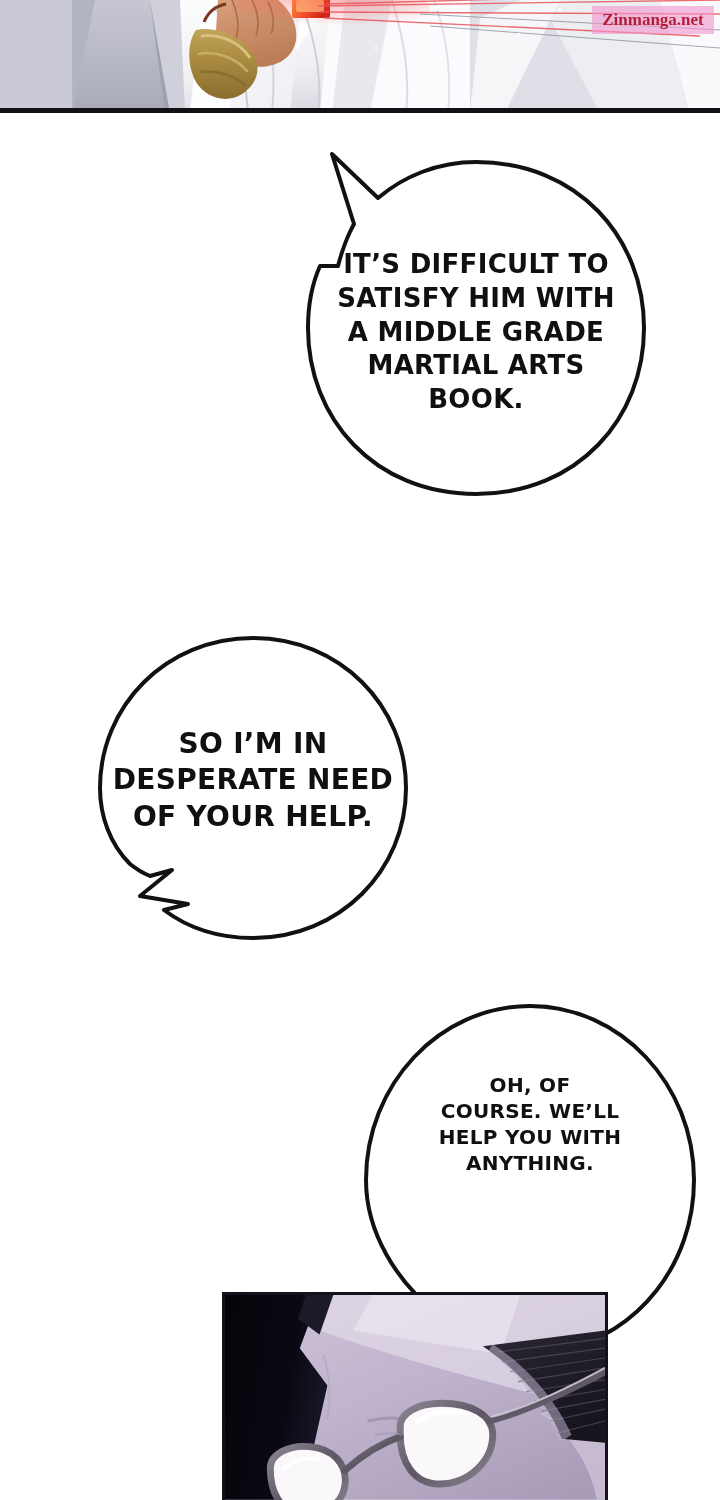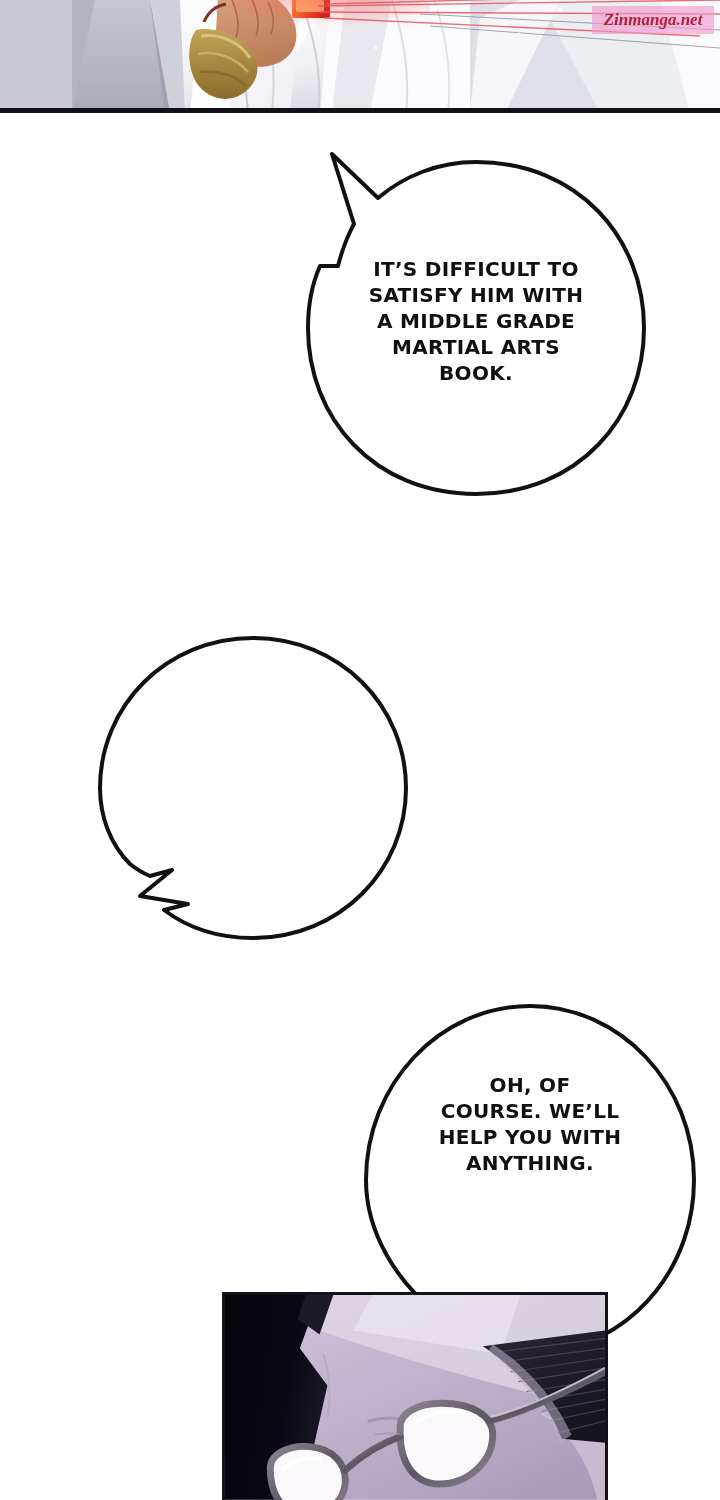--- a/index.html
+++ b/index.html
@@ -15,21 +15,20 @@
     width: 720px;
     height: 1500px;
     background: #ffffff;
     overflow: hidden;
   }
 
   
   .panel {
     position: absolute;
     overflow: hidden;
-    font-style: italic;
   }
   #panel-top {
     left: 0;
     top: 0;
     width: 720px;
     height: 113px;
     border-bottom: 5px solid #111014;
     box-sizing: border-box;
   }
   #panel-bottom {
@@ -87,22 +86,21 @@
     color: #101010;
     line-height: 1.30;
     letter-spacing: 0.3px;
     white-space: pre-line;
     user-select: none;
   }
 
   #bubble-1 { left: 292px; top: 138px; width: 368px; height: 380px; }
   #bubble-1 .bubble-text {
     left: 26px; top: 110px; width: 316px;
-    font-size: 20px;
-    margin-top: 8px;
+    font-size: 26px;
   }
 
   #bubble-2 { left: 88px; top: 628px; width: 330px; height: 322px; }
   #bubble-2 .bubble-text {
     left: 22px; top: 98px; width: 286px;
     font-size: 28px;
   }
 
   #bubble-3 { left: 352px; top: 992px; width: 356px; height: 398px; }
   #bubble-3 .bubble-text {
@@ -247,20 +245,23 @@
                C62,248 52,244 42,236
                C22,216 12,188 12,160
                C12,78 78,10 165,10
                C252,10 318,78 318,160
                C318,242 252,310 165,310
                C130,310 100,300 76,282
                L100,276
                L52,268
                L84,242 Z" fill="#ffffff" stroke="#111111" stroke-width="4" stroke-linejoin="round"></path>
     </svg>
+    <div class="bubble-text">SO I’M IN
+DESPERATE NEED
+OF YOUR HELP.</div>
   </div>
 
   <div class="bubble" id="bubble-3">
     <svg width="356" height="398" viewBox="0 0 356 398">
       <path d="M88,324
                C44,290 14,240 14,188
                C14,92 88,14 178,14
                C268,14 342,92 342,188
                C342,272 286,342 210,358
                L146,356

